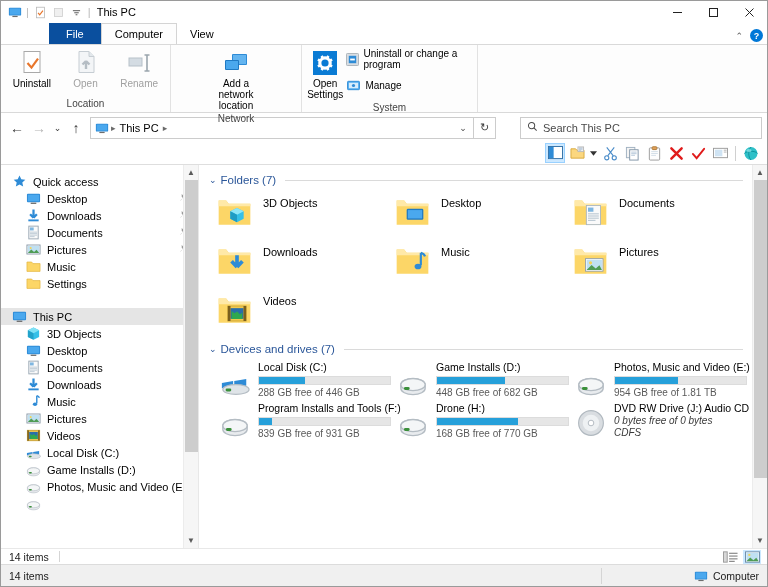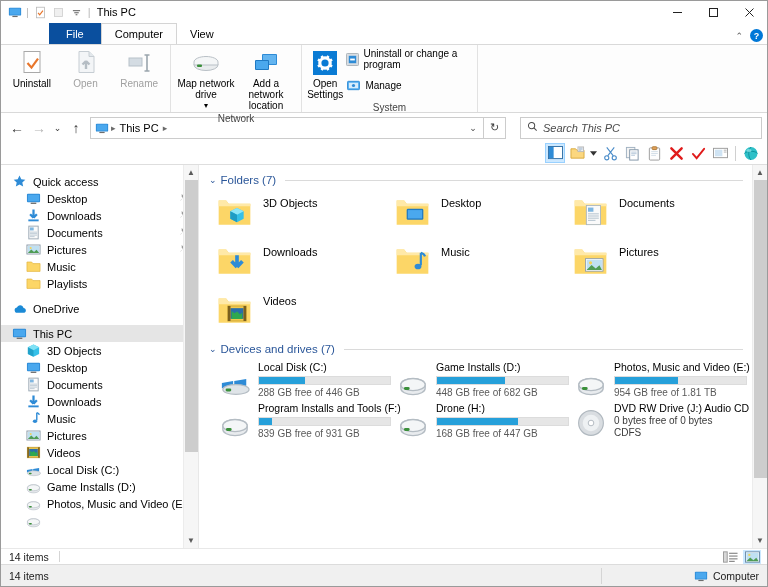--- a/index.html
+++ b/index.html
@@ -112,23 +112,23 @@
   }
   .crumb { font-size: 11px; color: #000; padding: 0 2px; }
   .crumb-sep { color: #6a6a6a; font-size: 9px; padding: 0 2px; }
   .addr-spacer { flex: 1; }
   .addr-drop { width: 16px; text-align: center; color: #4a4a4a; font-size: 9px; }
   .refreshbtn {
     width: 22px; height: 22px; display: flex; align-items: center; justify-content: center;
     border: 1px solid #cccccc; border-left: none; background: #fff; color: #3a3a3a; font-size: 11px;
   }
   .searchbox {
-    width: 242px; height: 22px; margin-left: 14px;
+    width: 242px; height: 22px; margin-left: 24px;
     border: 1px solid #cccccc; background: #fff;
-    display: flex; align-items: center; gap: 5px; padding: 0 6px; font-style: italic;
+    display: flex; align-items: center; gap: 5px; padding: 0 6px;
   }
   .searchbox .ph { font-size: 11px; color: #4a4a4a; }
 
   
   .cmdstrip {
     flex: 0 0 23px; height: 23px;
     display: flex; align-items: center; justify-content: flex-end;
     background: #ffffff; padding-right: 6px; gap: 2px;
     border-bottom: 1px solid #dedede;
   }
@@ -188,21 +188,21 @@
   .tile .tlabel { font-size: 11px; color: #000; padding-top: 4px; }
 
   .dtiles { display: flex; flex-wrap: wrap; padding: 4px 0 0 10px; }
   .dtile { width: 178px; height: 41px; display: flex; align-items: flex-start; gap: 5px; }
   .dtile .dic { width: 36px; height: 36px; flex: 0 0 36px; display: flex; align-items: center; justify-content: center; padding-top: 8px; }
   .dtile .dinfo { flex: 1; padding-top: 1px; }
   .dtile .dname { font-size: 10.5px; color: #000; white-space: nowrap; line-height: 13px; }
   .bar { width: 133px; height: 9px; background: #e6e6e6; border: 1px solid #dcdcdc; margin: 2px 0 2px 0; }
   .bar .fill { height: 100%; background: #26a0da; }
   .dfree { font-size: 10px; color: #5a5a5a; line-height: 12px; }
-  .dextra { font-size: 10px; color: #3a3a3a; line-height: 12px; }
+  .dextra { font-size: 10px; color: #3a3a3a; line-height: 12px; font-style: italic; }
 
   
   .statusbar1 {
     flex: 0 0 16px; height: 16px;
     display: flex; align-items: center;
     background: #ffffff;
     font-size: 10.5px; color: #1a1a1a;
     padding-left: 8px;
     border-top: 1px solid #e8e8e8;
     position: relative;
@@ -313,35 +313,25 @@
         <div class="bigbtn disabled">
           <span class="ic">
             <svg width="26" height="26" viewBox="0 0 26 26">
                 <rect x="3" y="8" width="13" height="8" fill="#d4dce3" stroke="#b7c1c9"></rect>
                 <path d="M21 5v16M18.5 5h5M18.5 21h5" stroke="#9aa5ad" stroke-width="1.6"></path>
               </svg>
           </span>
           <span>Rename</span>
         </div>
       </div>
+      <div class="rgroup-label">Location</div>
     </div>
 
     <div class="rgroup" style="width:131px">
       <div class="rgroup-items" style="justify-content:center">
-        <div class="bigbtn wide">
-          <span class="ic">
-            <svg width="30" height="26" viewBox="0 0 30 26">
-                <ellipse cx="15" cy="15" rx="12" ry="5.5" fill="#e9ecee" stroke="#b9c0c6"></ellipse>
-                <path d="M3 15v-3c0-3 5.4-5.5 12-5.5S27 9 27 12v3z" fill="#f4f6f7" stroke="#b9c0c6"></path>
-                <rect x="6" y="14.5" width="5" height="2.6" rx="1" fill="#3a8f3a"></rect>
-              </svg>
-          </span>
-          <span>Map network drive</span>
-          <span style="font-size:8px">▾</span>
-        </div>
         <div class="bigbtn wide">
           <span class="ic">
             <svg width="30" height="26" viewBox="0 0 30 26">
                 <rect x="11" y="4" width="15" height="11" rx="1" fill="#2e8bd6"></rect>
                 <rect x="12" y="5" width="13" height="9" fill="#64b5f0"></rect>
                 <rect x="4" y="10" width="14" height="10" rx="1" fill="#1f7ac4"></rect>
                 <rect x="5" y="11" width="12" height="8" fill="#4aa8ee"></rect>
               </svg>
           </span>
           <span>Add a network location</span>
@@ -561,31 +551,23 @@
               </svg>
             </span>
             <span>Music</span>
           </div>
           <div class="navitem l2">
             <span class="nic">
               <svg width="15" height="15" viewBox="0 0 16 16">
                 <path d="M1 3.2h5l1.4 1.7H15v8.3H1z" fill="#fcd667" stroke="#e0b33c" stroke-width="0.7"></path>
               </svg>
             </span>
-            <span>Playlists</span>
+            <span>Settings</span>
           </div>
           <div class="navgap"></div>
-          <div class="navitem l1">
-            <span class="nic">
-              <svg width="15" height="15" viewBox="0 0 16 16">
-                <path d="M4.4 12.6h7.6c1.7 0 2.8-1.2 2.8-2.6 0-1.4-1.1-2.5-2.5-2.5-.3-1.8-1.8-3-3.6-3-1.6 0-3 1-3.4 2.5-1.4.1-2.5 1.2-2.5 2.7 0 1.6 1.1 2.9 1.6 2.9z" fill="#1b8ad6"></path>
-              </svg>
-            </span>
-            <span>OneDrive</span>
-          </div>
           <div class="navgap"></div>
           <div class="navitem l1 sel">
             <span class="nic">
               <svg width="15" height="15" viewBox="0 0 16 16">
                 <rect x="1" y="3" width="14" height="9" rx="1" fill="#2e8bd6"></rect>
                 <rect x="2" y="4" width="12" height="7" fill="#4aa8ee"></rect>
                 <rect x="5" y="12.4" width="6" height="1.4" fill="#6d6d6d"></rect>
               </svg>
             </span>
             <span>This PC</span>
@@ -884,21 +866,21 @@
                   <path d="M1.5 9.5c0-2 2.8-3.4 6.5-3.4s6.5 1.4 6.5 3.4v1.8c0 2-2.8 3.4-6.5 3.4s-6.5-1.4-6.5-3.4z" fill="#e8ebee" stroke="#b4bcc3" stroke-width="0.7"></path>
                   <ellipse cx="8" cy="9.4" rx="6.5" ry="3.2" fill="#f4f6f7" stroke="#b4bcc3" stroke-width="0.7"></ellipse>
                   <rect x="3.2" y="10.6" width="3" height="1.6" rx="0.7" fill="#3a8f3a"></rect>
                 </svg>
               </span>
               <div class="dinfo">
                 <div class="dname">Drone (H:)</div>
                 <div class="bar">
                   <div class="fill" style="width: 62%;"></div>
                 </div>
-                <div class="dfree">168 GB free of 447 GB</div>
+                <div class="dfree">168 GB free of 770 GB</div>
               </div>
             </div>
             <div class="dtile" style="height: 46px;">
               <span class="dic">
                 <svg width="30" height="30" viewBox="0 0 16 16">
                   <circle cx="8" cy="8" r="6.6" fill="#d9dde1" stroke="#b0b8bf" stroke-width="0.6"></circle>
                   <circle cx="8" cy="8" r="4.4" fill="#eef1f3"></circle>
                   <circle cx="8" cy="8" r="1.5" fill="#fff" stroke="#b0b8bf" stroke-width="0.5"></circle>
                 </svg>
               </span>

